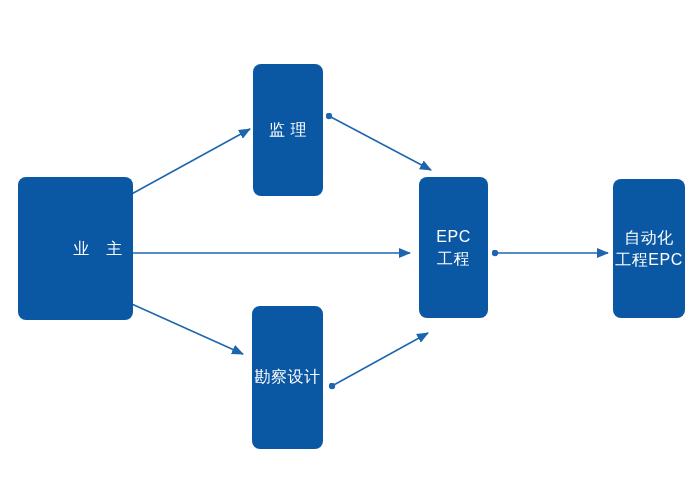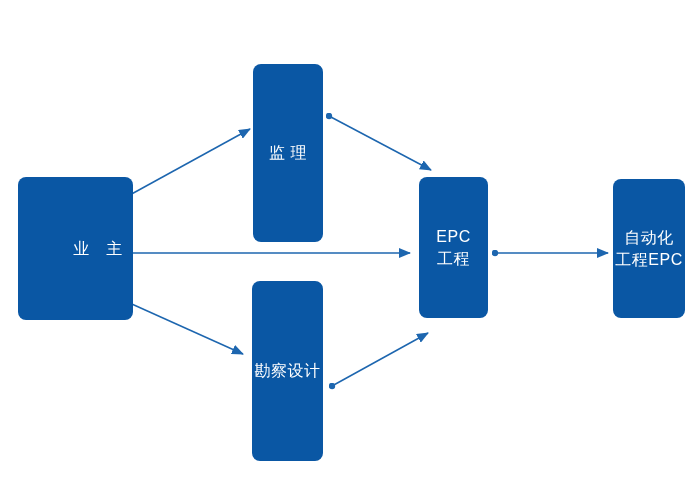--- a/index.html
+++ b/index.html
@@ -45,22 +45,22 @@
     display: flex;
     flex-direction: column;
     align-items: center;
     justify-content: center;
     text-align: center;
     font-size: 16px;
     line-height: 22px;
     letter-spacing: 0.5px;
   }
   .node-owner       { left: 18px;  top: 177px; width: 70px; height: 143px; padding-left: 45px; }
-  .node-supervision { left: 253px; top: 64px;  width: 70px; height: 178px; }
-  .node-survey      { left: 252px; top: 281px; width: 71px; height: 180px; }
+  .node-supervision { left: 253px; top: 64px;  width: 70px; height: 132px; }
+  .node-survey      { left: 252px; top: 306px; width: 71px; height: 143px; font-family: Liberation Mono, monospace; }
   .node-epc         { left: 419px; top: 177px; width: 69px; height: 141px; }
   .node-automation  { left: 613px; top: 179px; width: 72px; height: 139px; }
 </style>
 </head>
 <body>
 
 <div class="canvas">
 
   <svg class="arrows" viewBox="0 0 700 500" xmlns="http://www.w3.org/2000/svg">
     <defs>

